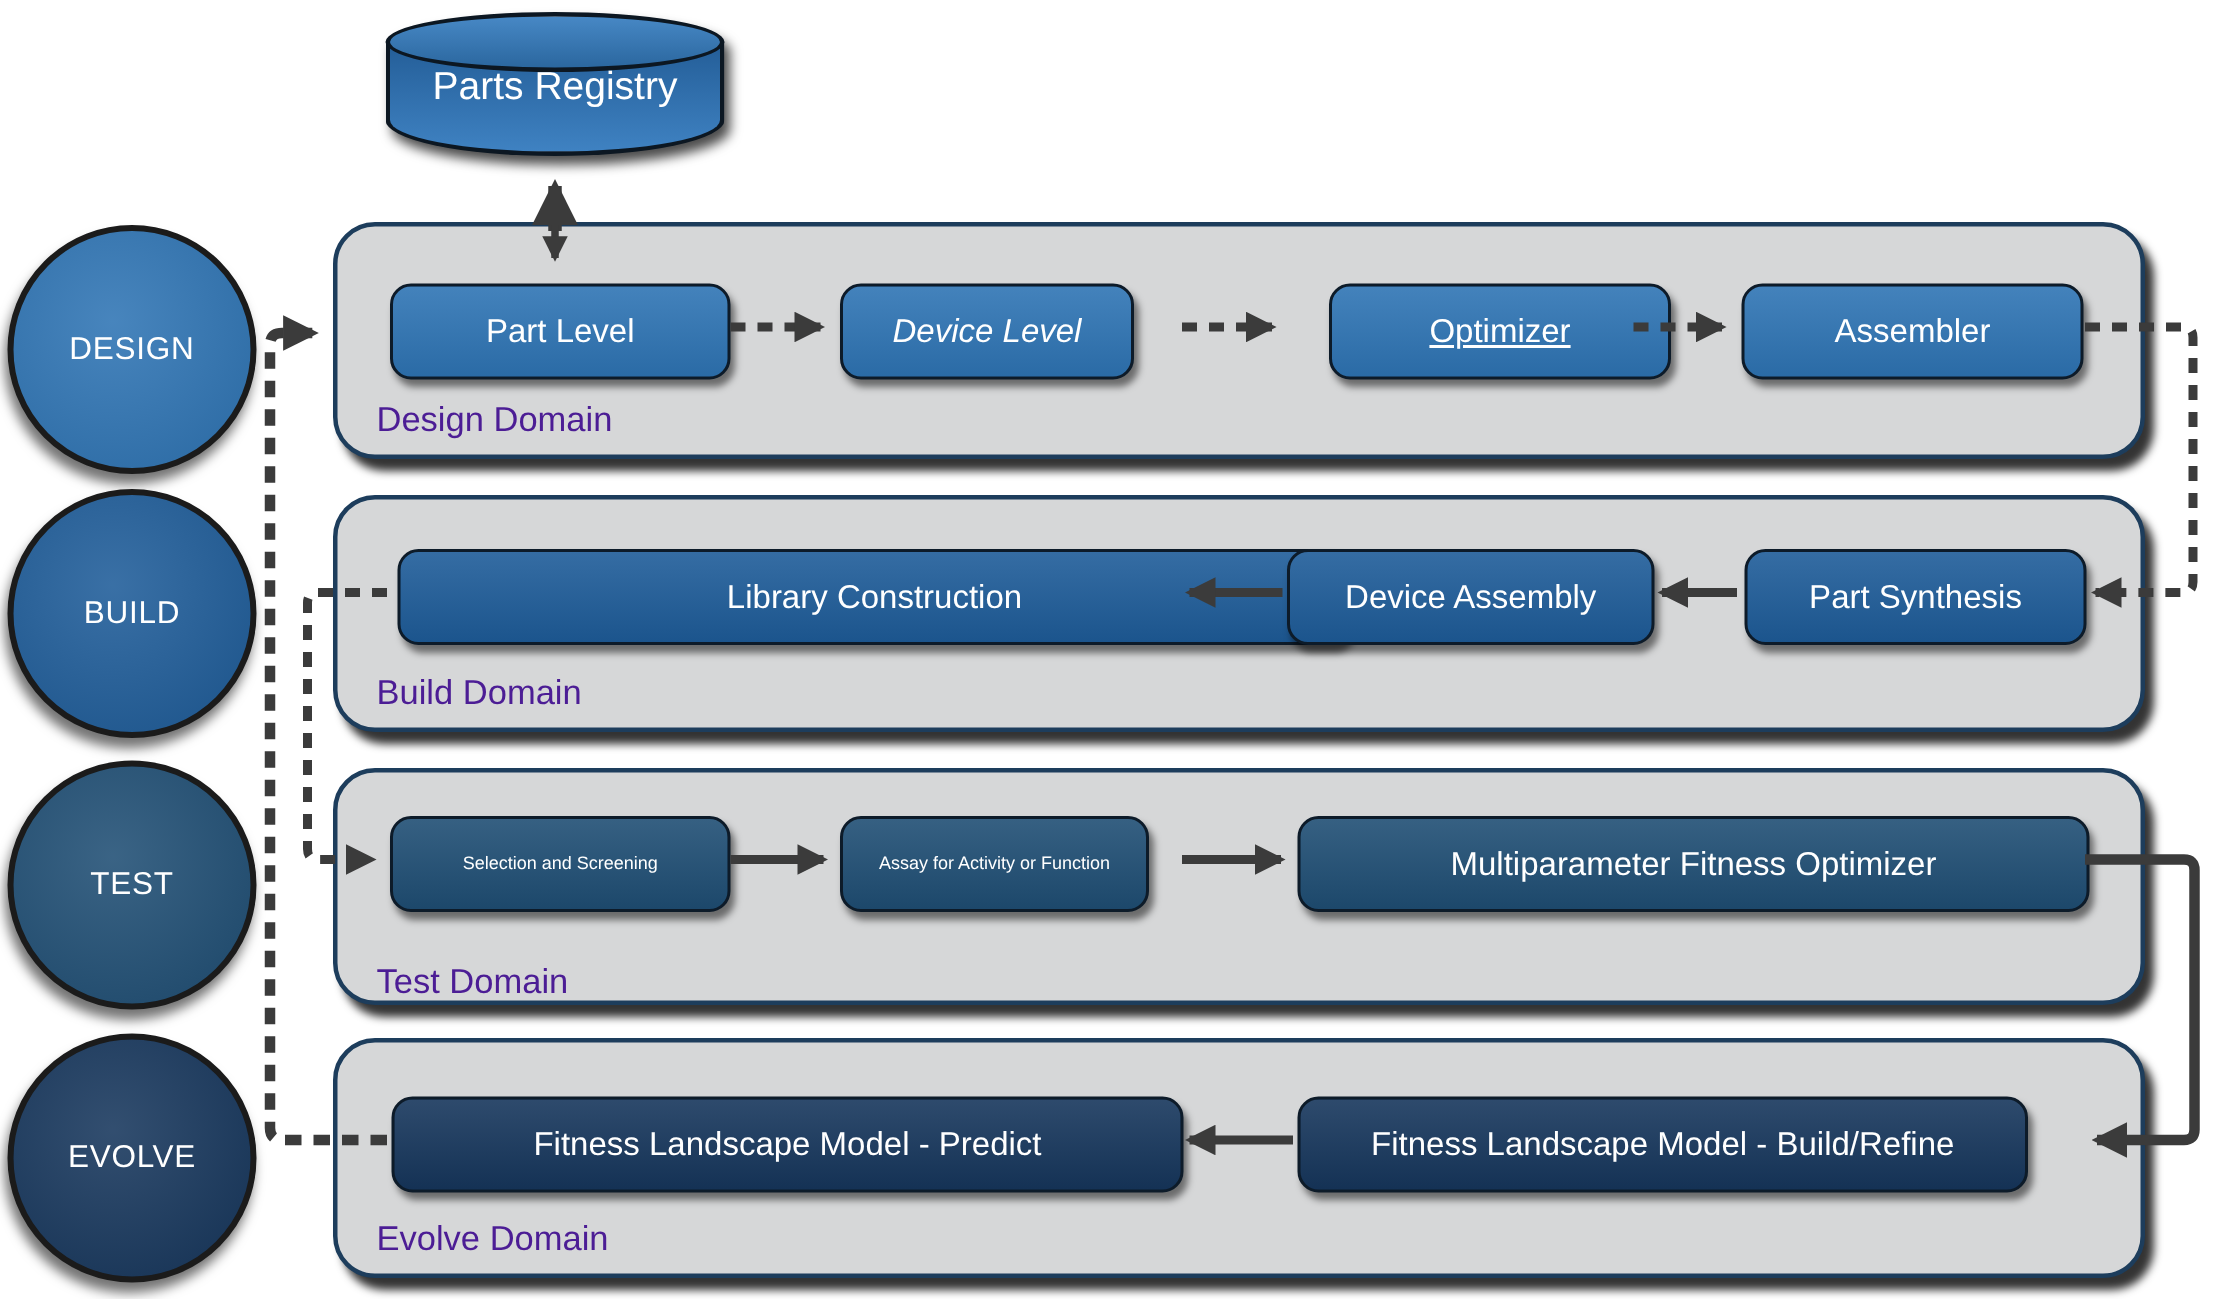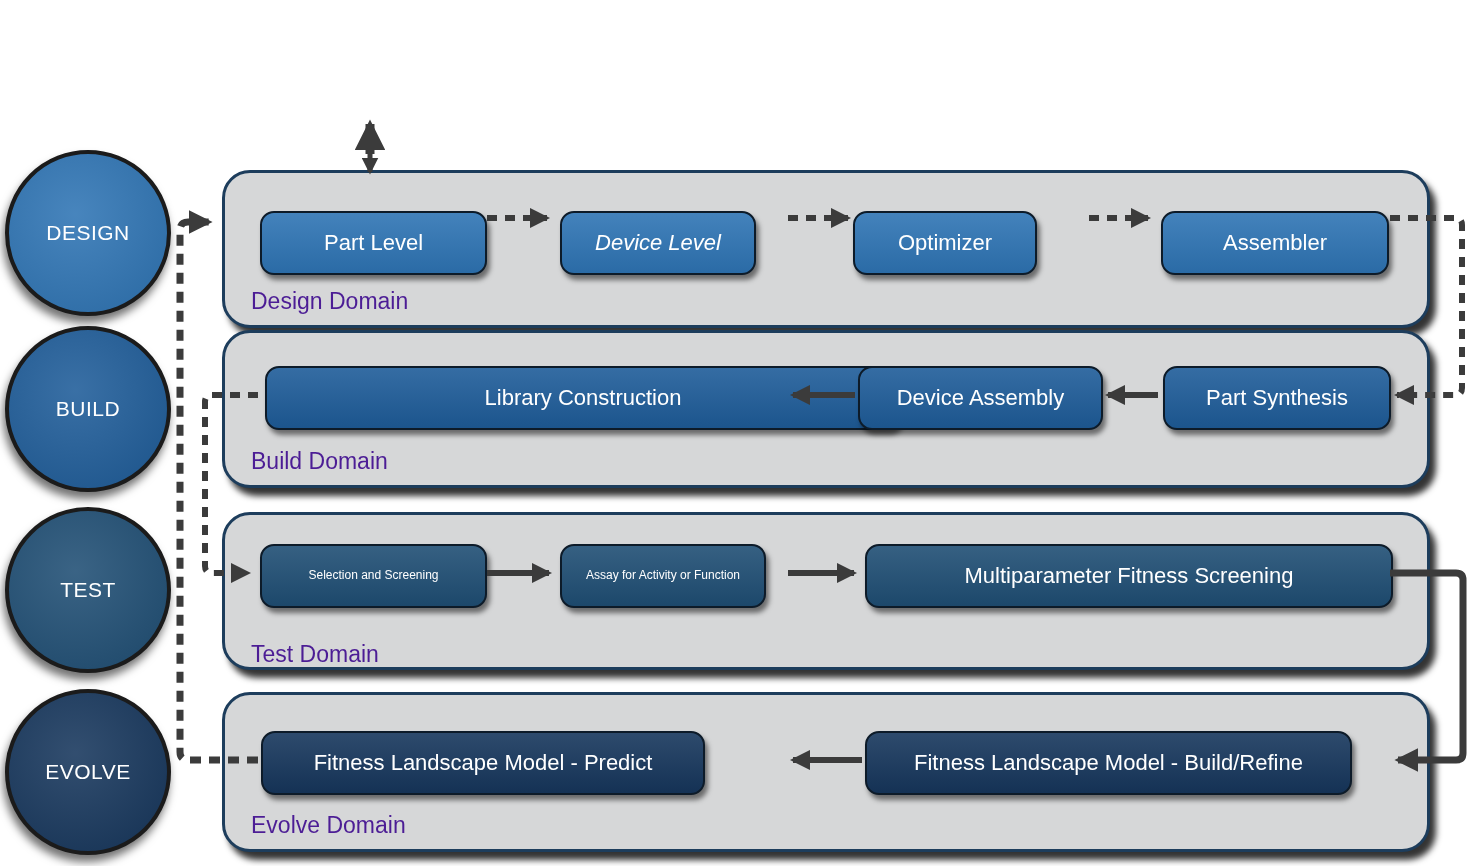--- a/index.html
+++ b/index.html
@@ -66,42 +66,47 @@
     color:#fff;font-size:26px;
   }
 
   #connectors{position:absolute;left:0;top:0;pointer-events:none;}
 </style>
 </head>
 <body>
 
 <div id="canvas">
 
+  <div class="cylinder">
+    <div class="cyl-body"></div>
+    <div class="cyl-top"></div>
+    <div class="cyl-label">Parts Registry</div>
+  </div>
 
   <div class="circle" style="top:150px;background-color:var(--design);">
     <span>DESIGN</span>
   </div>
   <div class="circle" style="top:326px;background-color:var(--build);">
     <span>BUILD</span>
   </div>
   <div class="circle" style="top:507px;background-color:var(--test);">
     <span>TEST</span>
   </div>
   <div class="circle" style="top:689px;background-color:var(--evolve);">
     <span>EVOLVE</span>
   </div>
 
-  <div class="domain" style="top:148px;height:158px;margin-top:22px;">
+  <div class="domain" style="top:148px;height:158px;">
     <div class="box bg-design" style="left:35px;top:38px;width:227px;">
       <span>Part Level</span>
     </div>
     <div class="box bg-design" style="left:335px;top:38px;width:196px;font-style:italic;">
       <span>Device Level</span>
     </div>
-    <div class="box bg-design" style="left:628px;top:38px;width:184px;">
+    <div class="box bg-design" style="left:661px;top:38px;width:228px;text-decoration:underline;">
       <span>Optimizer</span>
     </div>
     <div class="box bg-design" style="left:936px;top:38px;width:228px;">
       <span>Assembler</span>
     </div>
     <div class="domain-label" style="top:115px;">Design Domain</div>
   </div>
 
   <div class="domain" style="top:330px;height:158px;">
     <div class="box bg-build" style="left:40px;top:33px;width:636px;">
@@ -117,27 +122,27 @@
   </div>
 
   <div class="domain" style="top:512px;height:158px;">
     <div class="box bg-test small" style="left:35px;top:29px;width:227px;">
       <span>Selection and Screening</span>
     </div>
     <div class="box bg-test small" style="left:335px;top:29px;width:206px;">
       <span>Assay for Activity or Function</span>
     </div>
     <div class="box bg-test" style="left:640px;top:29px;width:528px;">
-      <span>Multiparameter Fitness Screening</span>
+      <span>Multiparameter Fitness Optimizer</span>
     </div>
     <div class="domain-label" style="top:115px;margin-top:11px;">Test Domain</div>
   </div>
 
   <div class="domain" style="top:692px;height:160px;">
-    <div class="box bg-evolve" style="left:36px;top:36px;width:444px;">
+    <div class="box bg-evolve" style="left:36px;top:36px;width:528px;">
       <span>Fitness Landscape Model - Predict</span>
     </div>
     <div class="box bg-evolve" style="left:640px;top:36px;width:487px;">
       <span>Fitness Landscape Model - Build/Refine</span>
     </div>
     <div class="domain-label" style="top:117px;">Evolve Domain</div>
   </div>
 
   <svg id="connectors" width="1477" height="866" viewBox="0 0 1477 866">
     <defs>

